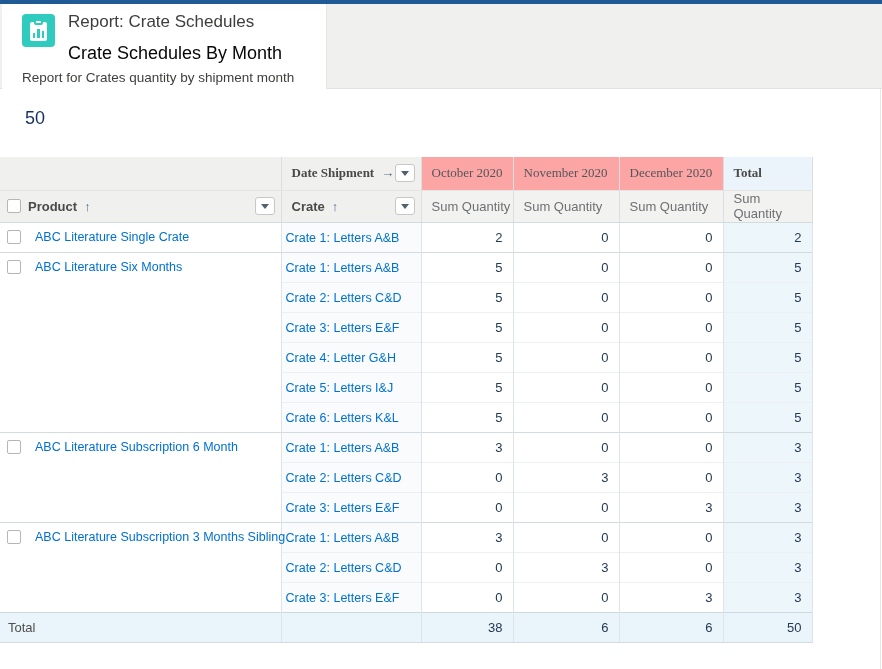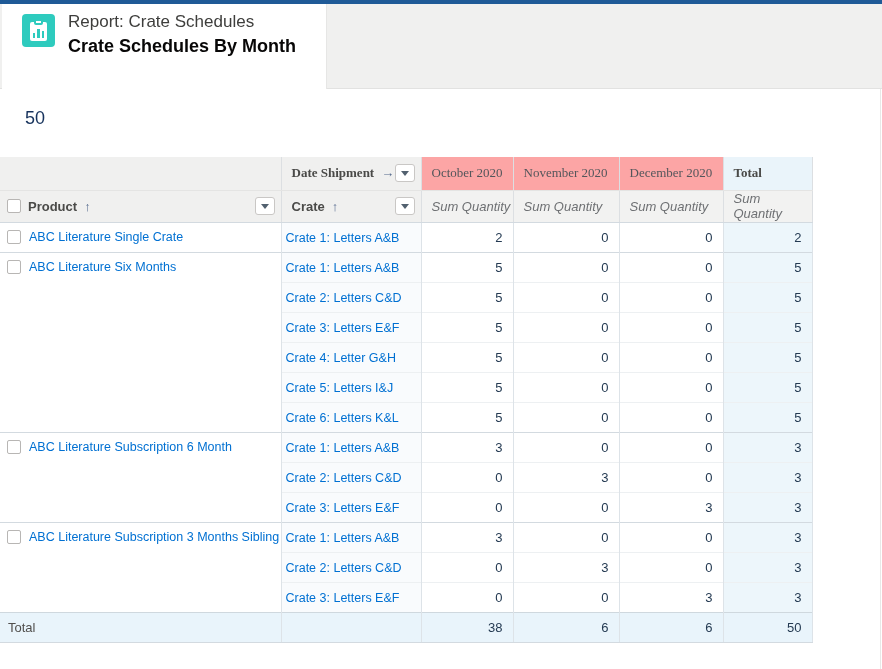--- a/index.html
+++ b/index.html
@@ -14,56 +14,56 @@
   .header-top { display:flex; align-items:flex-start; gap:13px; }
   .report-icon { width:33px; height:33px; background:#2ecbbe; border-radius:4px; position:relative; flex:0 0 33px; }
   .report-icon .board { position:absolute; left:8px; top:8px; width:17px; height:19px; background:#ffffff;
                         border-radius:2px; display:flex; align-items:flex-end; justify-content:center; gap:2px;
                         padding:3px 3px 3px 3px; }
   .report-icon .clip { position:absolute; left:12px; top:5px; width:9px; height:6px; background:#ffffff;
                        border:2px solid #2ecbbe; border-radius:2px; z-index:2; }
   .report-icon .bar { width:3px; background:#2ecbbe; display:inline-block; }
   .report-icon .b1 { height:5px; } .report-icon .b2 { height:9px; } .report-icon .b3 { height:7px; }
   .kicker { font-size:17px; color:#3e3e3c; line-height:16px; }
-  .title  { font-size:18px; font-weight:bold; color:#080707; line-height:22px; margin-top:5px; }
+  .title  { font-size:18px; font-weight:normal; color:#080707; line-height:22px; margin-top:12px; }
   .subtitle { font-size:13.5px; color:#3e3e3c; margin-top:6px; }
 
   .summary-band { height:68px; background:#ffffff; padding:13px 0 0 25px; }
   .summary-label { font-size:13px; color:#706e6b; }
   .summary-value { font-size:18px; color:#16325c; margin-top:6px; }
 
   table { border-collapse:collapse; table-layout:fixed; width:812px; }
   col.c-product { width:281px; } col.c-crate { width:140px; }
   col.c-m1 { width:92px; } col.c-m2 { width:106px; } col.c-m3 { width:104px; } col.c-total { width:89px; }
 
   th, td { font-size:13px; font-weight:normal; text-align:left; }
   thead th { border-right:1px solid #dcdfe2; height:33px; vertical-align:middle; }
   thead tr.r1 th { border-bottom:1px solid #e4e4e3;font-family:Liberation Serif, serif; }
   thead tr.r2 th { height:32px; border-bottom:1px solid #d3dae0; }
   th.corner { background:#f0f0ef; }
   th.grp { background:#f0f0ef; }
   th.month { background:#fca5a5; color:#54565b; padding-left:10px; }
   th.total-head { background:#eaf4fa; color:#4a4a48; font-weight:bold; padding-left:10px; }
-  th.sum { background:#f2f2f1; color:#6e7073; padding-left:10px;font-style:italic; }
+  th.sum { background:#f2f2f1; color:#6e7073; padding-left:10px; }
   .hflex { display:flex; align-items:center; padding-left:10px; padding-right:6px; }
   .hflex.withcb { padding-left:7px;justify-content:center; }
   .hlabel { font-weight:bold; color:#4a4a48; font-size:13px; }
   .sort-arrow { color:#54698d; font-size:13px; margin-left:7px; }
   .dd-btn { width:20px; height:18px; background:#ffffff; border:1px solid #c9c7c5; border-radius:3px;
             display:inline-flex; align-items:center; justify-content:center; margin-left:auto; cursor:pointer; }
   .caret { width:0; height:0; border-left:4px solid transparent; border-right:4px solid transparent;
            border-top:5px solid #52616f; }
   .checkbox { width:14px; height:14px; border:1px solid #b8b6b4; border-radius:2px; background:#ffffff;
               display:inline-block; flex:0 0 14px; }
   .hflex .checkbox { margin-right:7px; }
 
   tbody td { height:30px; background:#ffffff; border-right:1px solid #dde3e8; border-top:1px solid #edf0f2; }
   tbody tr.group-start td { border-top:1px solid #d3dae0; }
   td.product-cell { vertical-align:top; background:#ffffff; }
-  .product-inner { display:flex; align-items:center; height:29px; padding-left:7px; gap:8px; }
+  .product-inner { display:flex; align-items:center; height:29px; padding-left:7px; gap:14px; }
   td.crate-cell { background:#f9fbfd; padding-left:4px; }
   a.link { color:#0070d2; text-decoration:none; font-size:12.5px; white-space:nowrap; cursor:pointer; }
   td.num { text-align:right; padding-right:10px; color:#243a52; }
   td.total-col { background:#edf6fb; }
 
   tr.grand-total td { background:#e9f4fb; height:30px; border-top:1px solid #cfd8de;
                       border-bottom:1px solid #d3dae0; border-right:1px solid #dde3e8; }
   td.gt-label { color:#514f4d; padding-left:8px; }
 
   .right-edge { position:absolute; top:89px; right:1px; width:1px; height:580px; background:#e8e8e7; }
@@ -82,20 +82,21 @@
           <span class="bar b1"></span>
             <span class="bar b2"></span>
             <span class="bar b3"></span>
         </span>
       </span>
       <div>
         <div class="kicker">Report: Crate Schedules</div>
         <div class="title">Crate Schedules By Month</div>
       </div>
     </div>
+    <div class="subtitle">Report for Crates quantity by shipment month</div>
   </div>
 </div>
 
 <div class="summary-band">
   <div class="summary-value">50</div>
 </div>
 
 <table>
   <colgroup>
     <col class="c-product">

